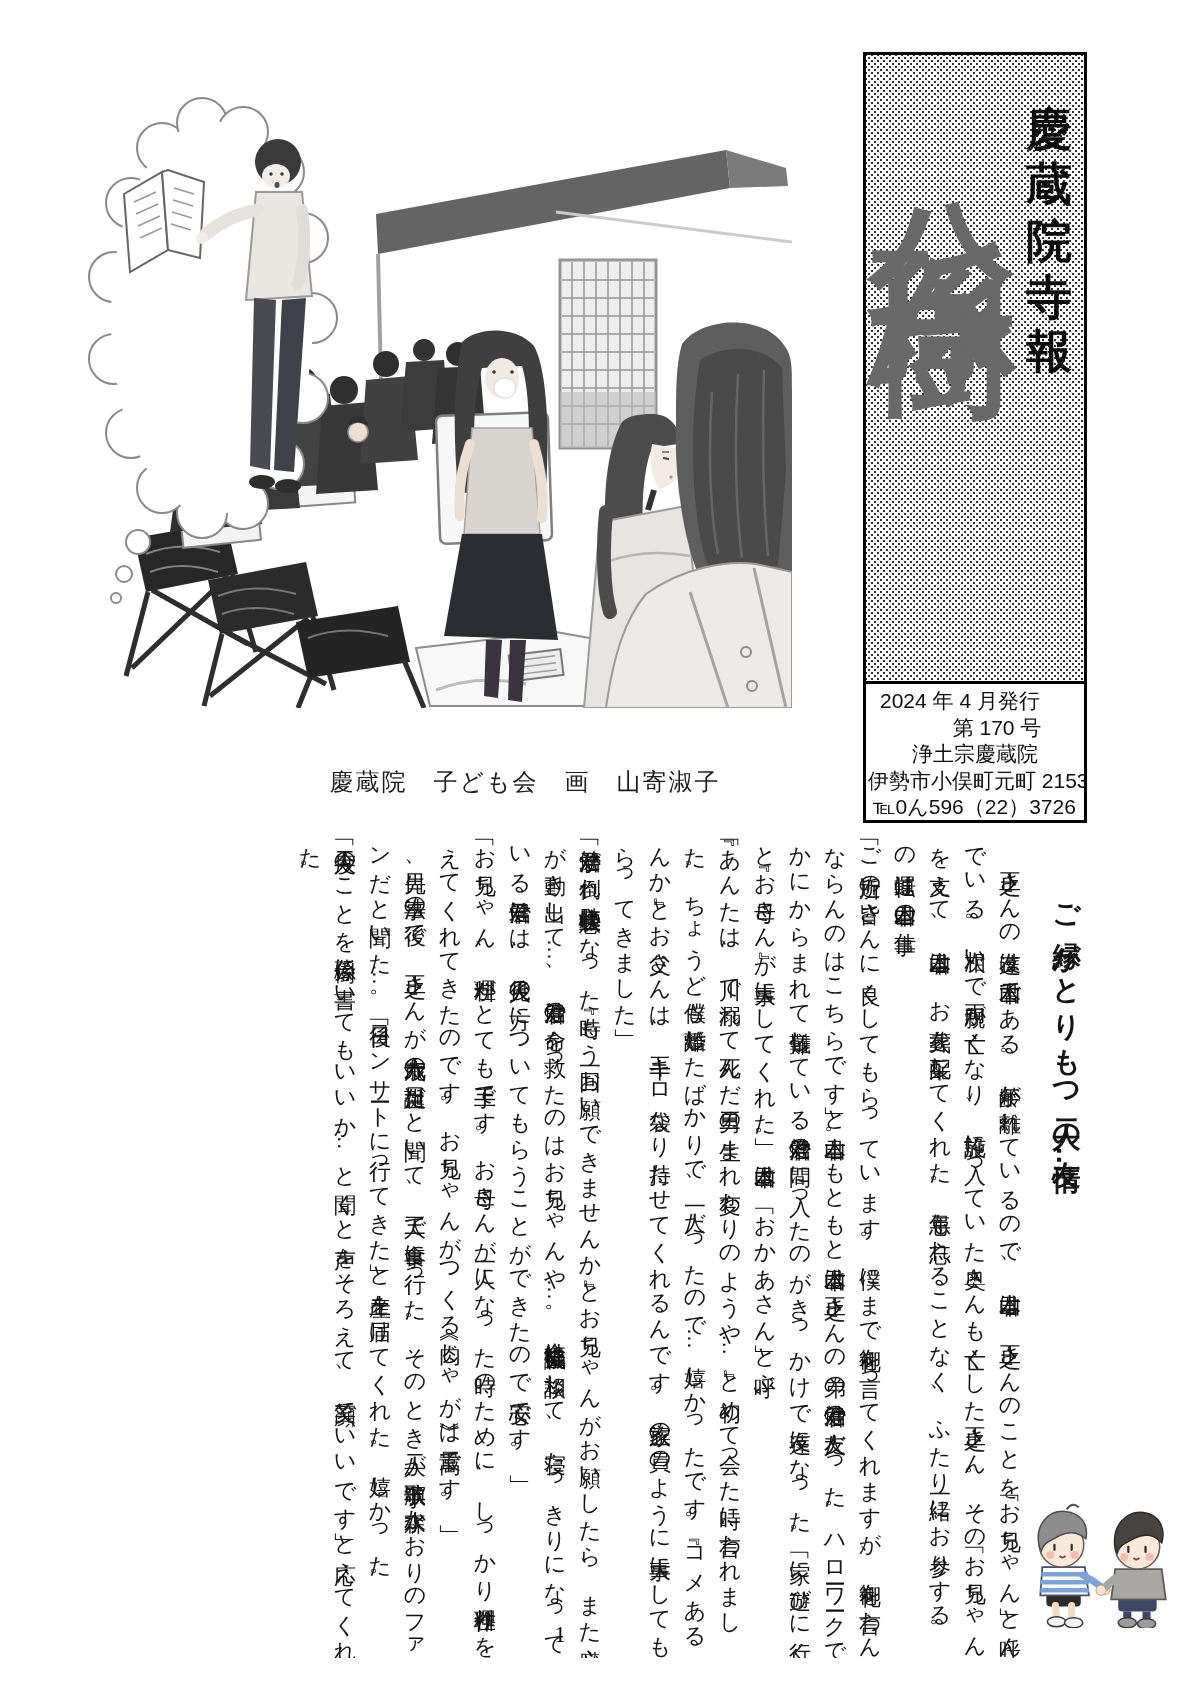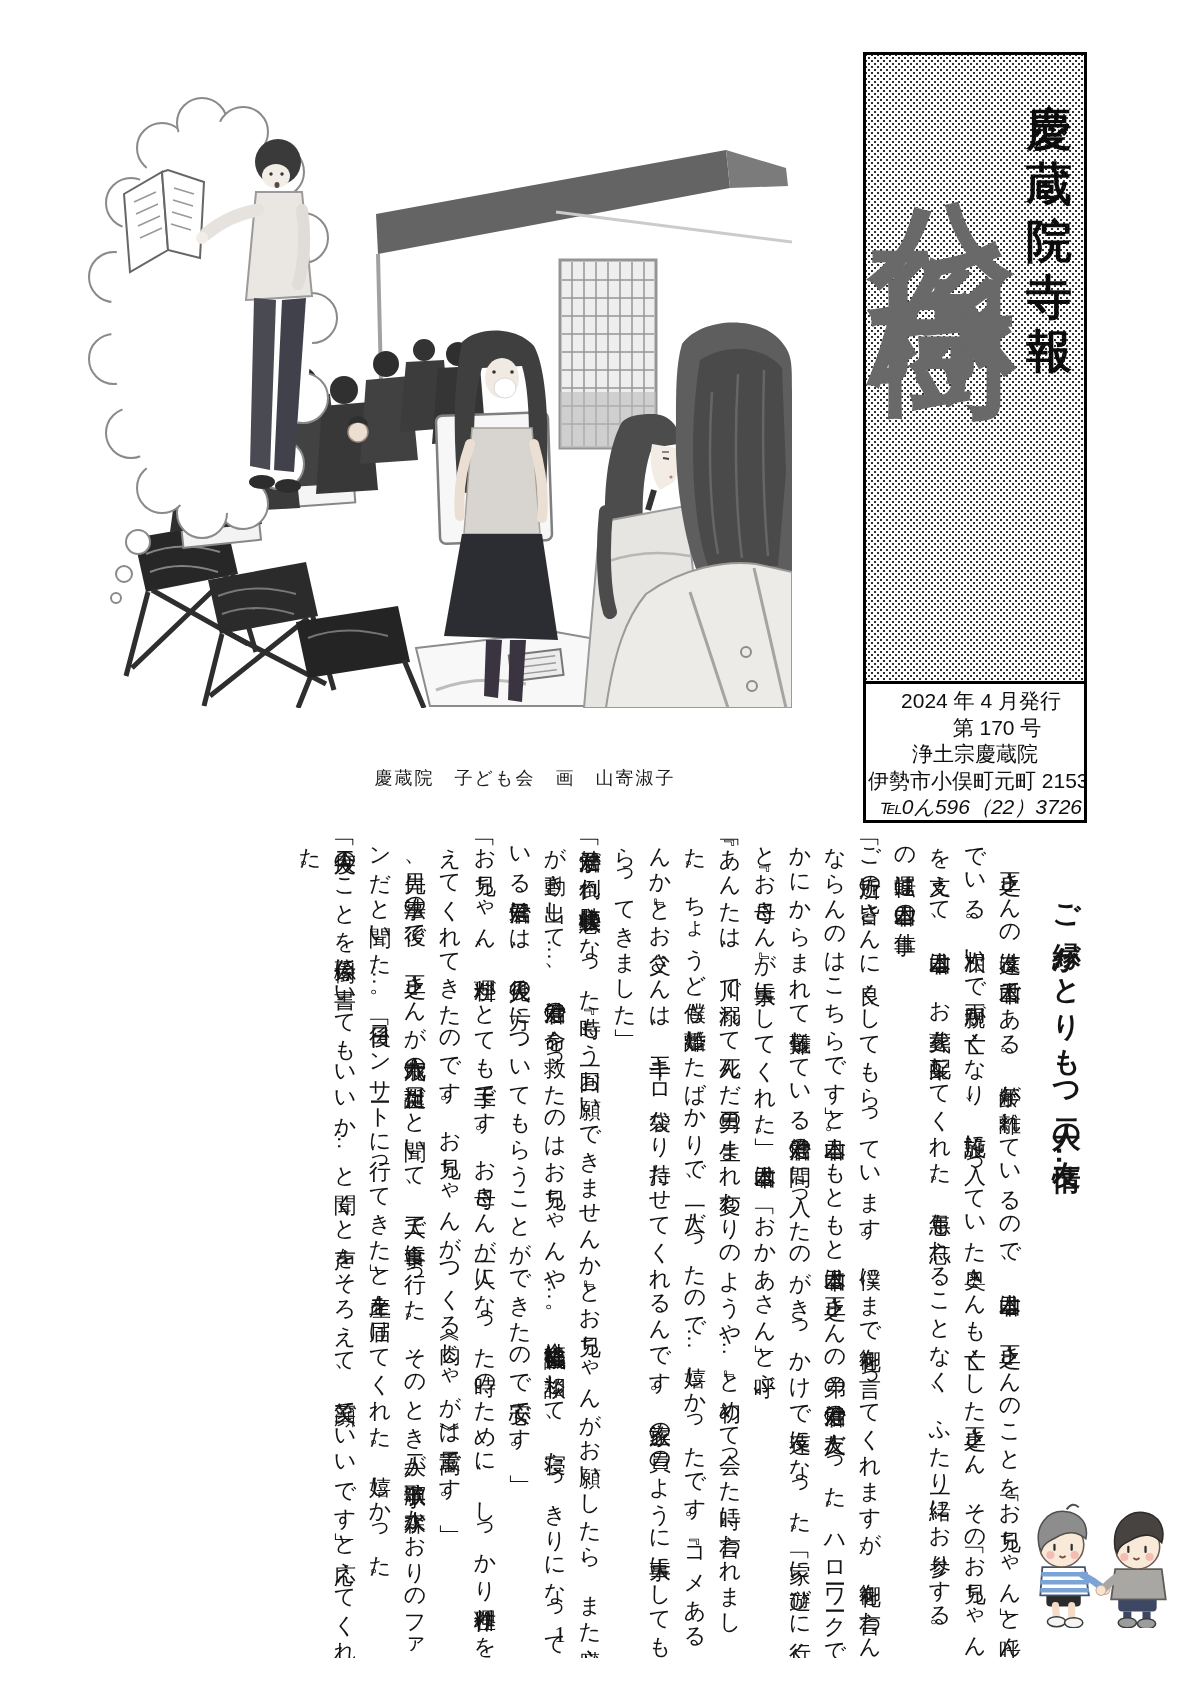--- a/index.html
+++ b/index.html
@@ -7,21 +7,21 @@
     position:relative;width:1191px;height:1684px;margin:0 auto;
     background:#ffffff;overflow:hidden;
     font-family:"Liberation Sans","DejaVu Sans",sans-serif;color:#151515;
   }
   
   .sketch{position:absolute;left:86px;top:92px;width:706px;height:616px;}
   .kids{position:absolute;left:1014px;top:1494px;width:172px;height:134px;}
   
   .caption{
     position:absolute;left:265px;top:766px;width:520px;text-align:center;
-    font-size:18px;letter-spacing:2px;color:#1c1c1c;white-space:pre;
+    font-size:24px;letter-spacing:2px;color:#1c1c1c;white-space:pre;
   }
   
   .masthead{
     position:absolute;left:863px;top:52px;width:224px;height:632px;
     box-sizing:border-box;border:3px solid #000;
     background-color:#fdfdfd;
     background-image:
       radial-gradient(circle,#2f2f2f 1px,transparent 1.3px),
       radial-gradient(circle,#2f2f2f 1px,transparent 1.3px);
     background-size:6px 6px;background-position:0 0,3px 3px;
@@ -37,23 +37,23 @@
     font-size:146px;line-height:148px;letter-spacing:38px;color:#696969;
     padding-top:26px;
   }
   
   .pubbox{
     position:absolute;left:863px;top:682px;width:224px;height:141px;
     box-sizing:border-box;border:3px solid #000;border-top:2px solid #000;
     background:#ffffff;padding:4px 2px;overflow:hidden;
   }
   .pub-line{font-size:21px;line-height:26.5px;text-align:center;white-space:nowrap;color:#0e0e0e;}
-  .pub-date{text-align:center;padding-left:12px;}
+  .pub-date{text-align:left;padding-left:12px;}
   .pub-no{padding-left:44px;}
-  .pub-tel{text-align:right;padding-left:5px;font-style:italic;}
+  .pub-tel{text-align:left;padding-left:5px;}
   
   .article{
     position:absolute;left:84px;top:832px;width:1014px;height:826px;
     writing-mode:vertical-rl;overflow:hidden;color:#141414;
     font-size:22px;line-height:35px;letter-spacing:1px;
   }
   .article-heading{
     margin:0 8px 0 14px;font-size:28px;line-height:48px;font-weight:700;
     letter-spacing:3px;padding-top:54px;
   }

